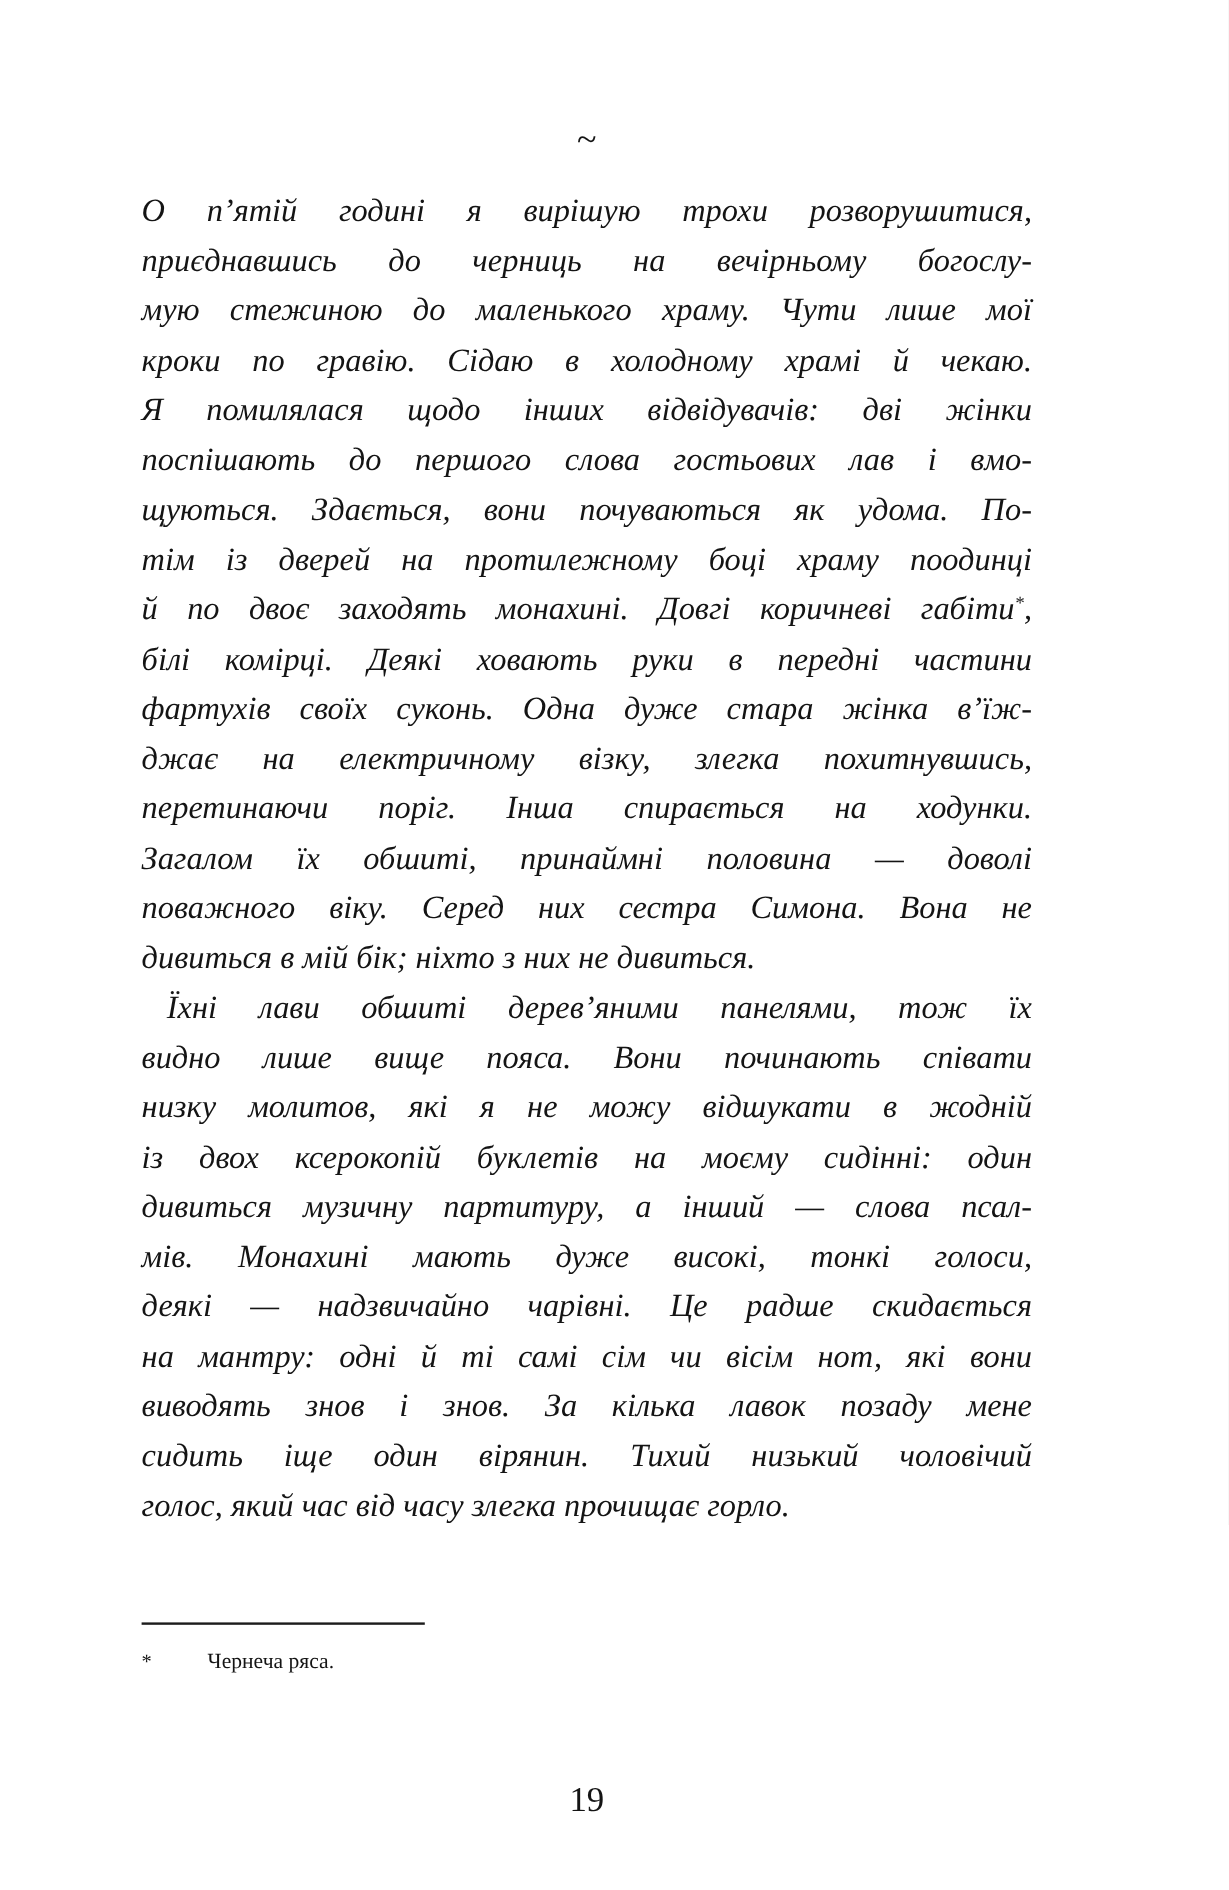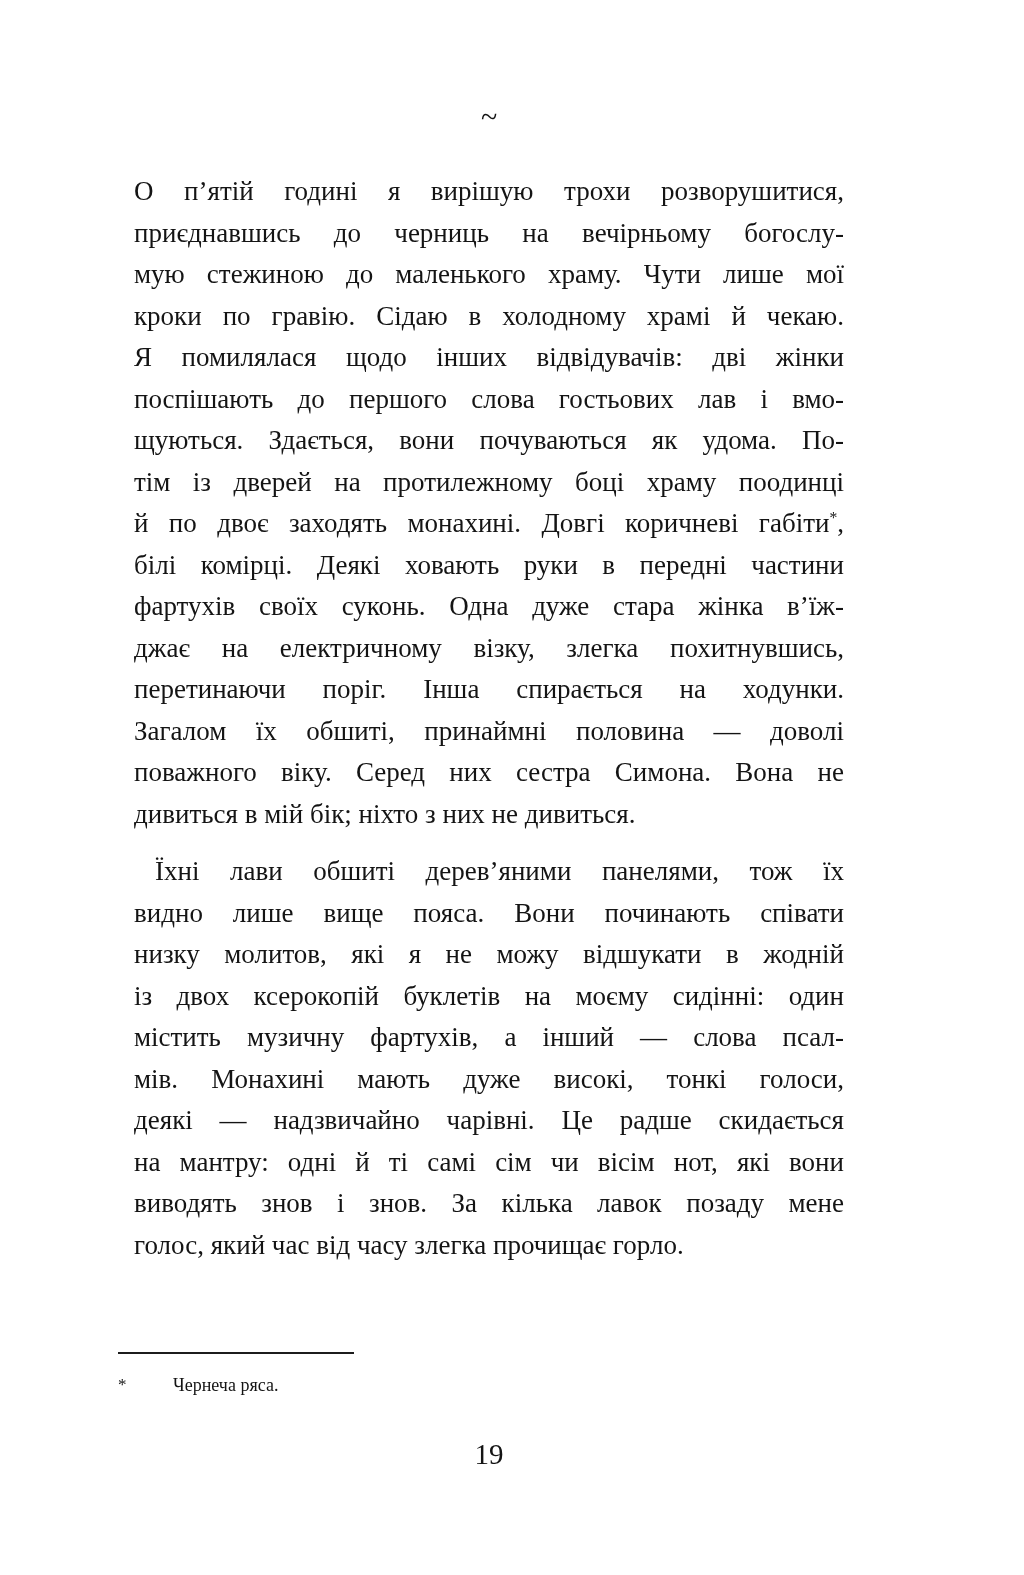--- a/index.html
+++ b/index.html
@@ -26,21 +26,21 @@
     line-height: 34px;
   }
   .body-text {
     position: absolute;
     top: 155px;
     left: 118px;
     width: 742px;
     font-size: 27px;
     line-height: 41.5px;
   }
-  .paragraph { margin: 16px; }
+  .paragraph { margin: 0; font-style: italic; }
   .line {
     text-align: justify;
     text-align-last: justify;
     text-justify: inter-word;
     white-space: normal;
   }
   .line.last {
     text-align-last: left;
   }
   .line.first-indent {
@@ -74,21 +74,21 @@
     font-size: 17px;
     vertical-align: top;
     position: relative;
     top: 1px;
   }
   .fn-text {
     font-size: 18px;
   }
   .page-number {
     position: absolute;
-    top: 1433px;
+    top: 1479px;
     left: 118px;
     width: 742px;
     text-align: center;
     font-size: 29px;
     line-height: 42px;
   }
 </style>
 </head>
 <body>
 
@@ -113,25 +113,26 @@
         <div class="line">перетинаючи поріг. Інша спирається на ходунки.</div>
         <div class="line">Загалом їх обшиті, принаймні половина — доволі</div>
         <div class="line">поважного віку. Серед них сестра Симона. Вона не</div>
         <div class="line last">дивиться в мій бік; ніхто з них не дивиться.</div>
       </div>
       <div class="paragraph">
         <div class="line first-indent">Їхні лави обшиті дерев’яними панелями, тож їх</div>
         <div class="line">видно лише вище пояса. Вони починають співати</div>
         <div class="line">низку молитов, які я не можу відшукати в жодній</div>
         <div class="line">із двох ксерокопій буклетів на моєму сидінні: один</div>
-        <div class="line">містить музичну фартухів, а інший — слова псал-</div>
+        <div class="line">дивиться музичну партитуру, а інший — слова псал-</div>
         <div class="line">мів. Монахині мають дуже високі, тонкі голоси,</div>
         <div class="line">деякі — надзвичайно чарівні. Це радше скидається</div>
         <div class="line">на мантру: одні й ті самі сім чи вісім нот, які вони</div>
         <div class="line">виводять знов і знов. За кілька лавок позаду мене</div>
+        <div class="line">сидить іще один вірянин. Тихий низький чоловічий</div>
         <div class="line last">голос, який час від часу злегка прочищає горло.</div>
       </div>
     </div>
 
   <div class="footnote-rule"></div>
 
   <div class="footnote">
     <span class="fn-marker">*</span><span class="fn-text">Чернеча ряса.</span>
   </div>
 

